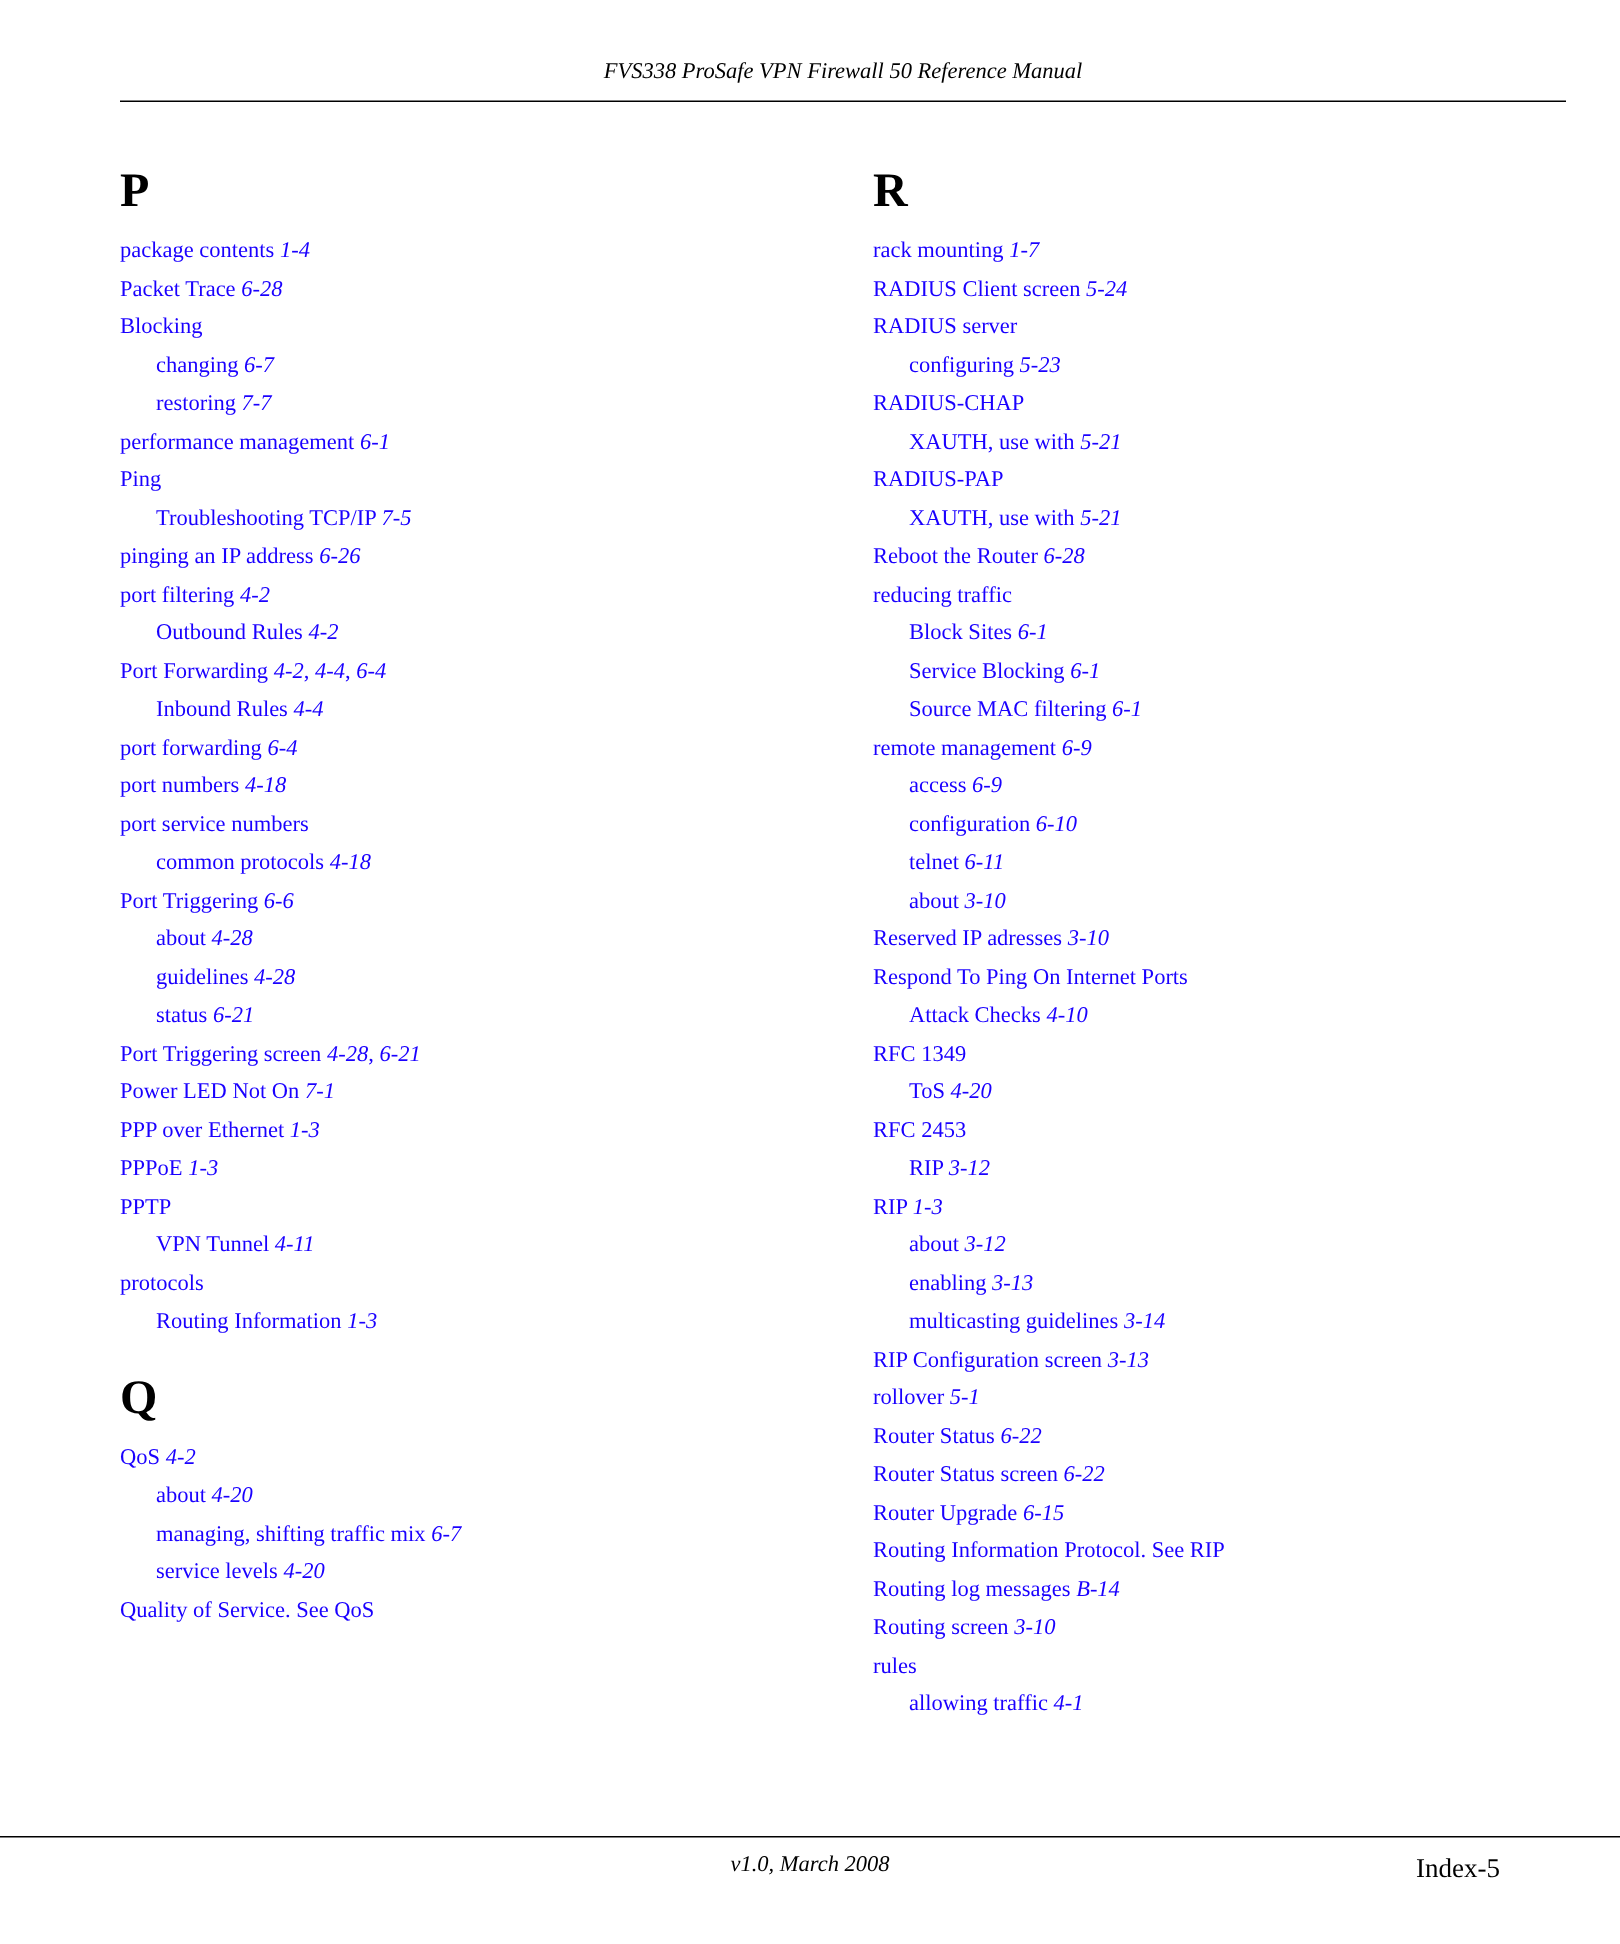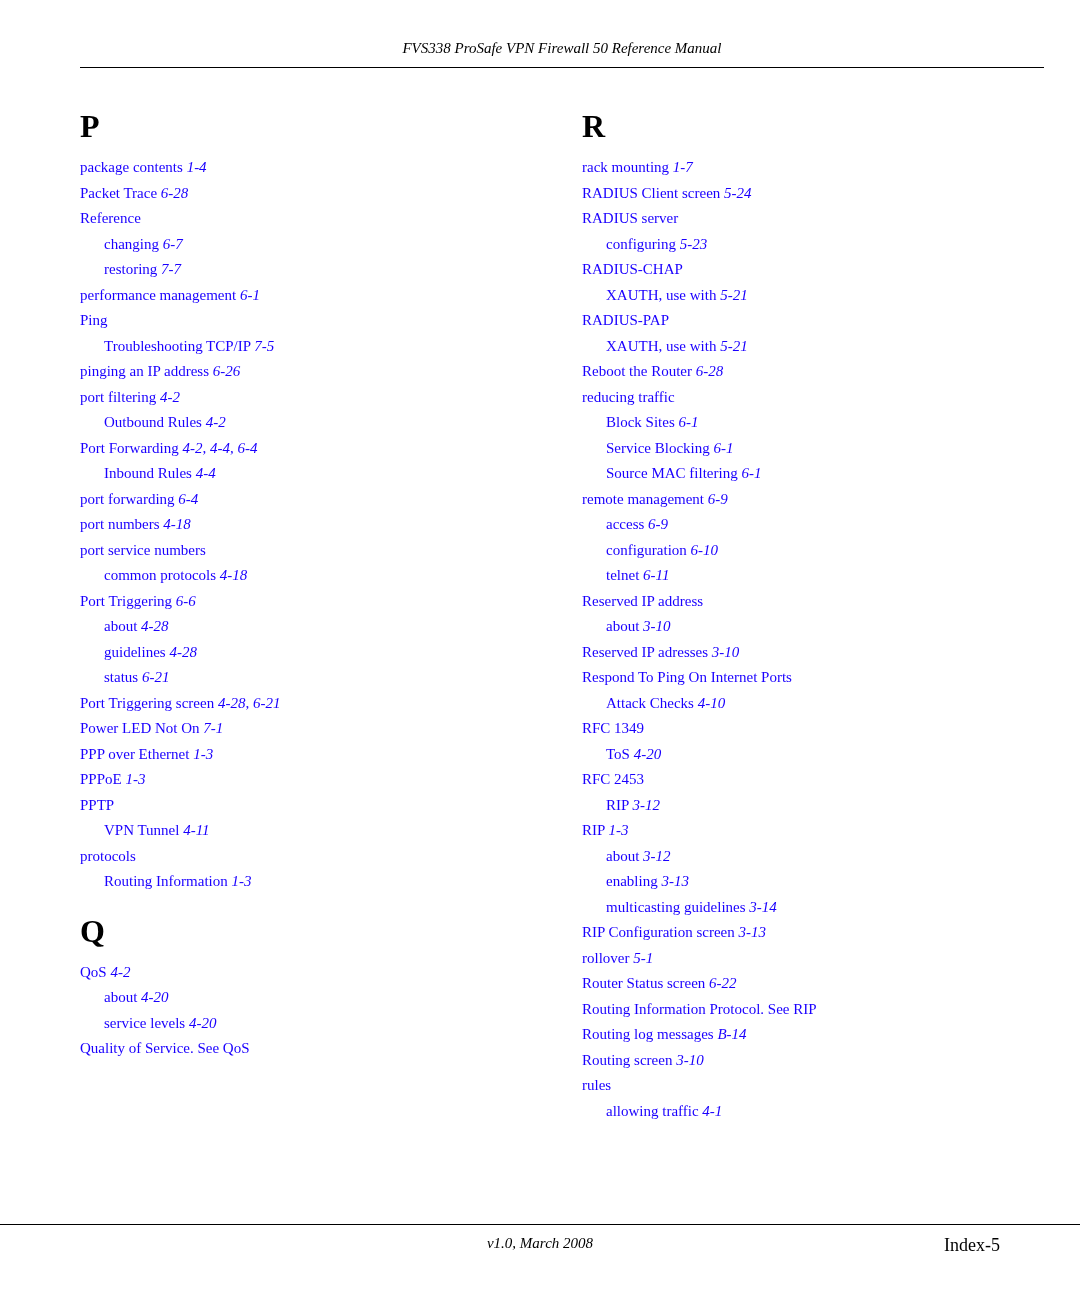--- a/index.html
+++ b/index.html
@@ -90,21 +90,21 @@
   </div>
 
   <div class="columns">
 
     <div>
 
       <div class="section-letter">P</div>
 
       <div class="index-entry"><span class="link">package contents <span class="italic">1-4</span></span></div>
       <div class="index-entry"><span class="link">Packet Trace <span class="italic">6-28</span></span></div>
-      <div class="index-entry"><span class="link">Reference</span></div>
+      <div class="index-entry"><span class="link">Blocking</span></div>
       <div class="sub-entry index-entry"><span class="link">changing <span class="italic">6-7</span></span></div>
       <div class="sub-entry index-entry"><span class="link">restoring <span class="italic">7-7</span></span></div>
       <div class="index-entry"><span class="link">performance management <span class="italic">6-1</span></span></div>
       <div class="index-entry"><span class="link">Ping</span></div>
       <div class="sub-entry index-entry"><span class="link">Troubleshooting TCP/IP <span class="italic">7-5</span></span></div>
       <div class="index-entry"><span class="link">pinging an IP address <span class="italic">6-26</span></span></div>
       <div class="index-entry"><span class="link">port filtering <span class="italic">4-2</span></span></div>
       <div class="sub-entry index-entry"><span class="link">Outbound Rules <span class="italic">4-2</span></span></div>
       <div class="index-entry"><span class="link">Port Forwarding <span class="italic">4-2</span>, <span class="italic">4-4</span>, <span class="italic">6-4</span></span></div>
       <div class="sub-entry index-entry"><span class="link">Inbound Rules <span class="italic">4-4</span></span></div>
@@ -122,20 +122,21 @@
       <div class="index-entry"><span class="link">PPPoE <span class="italic">1-3</span></span></div>
       <div class="index-entry"><span class="link">PPTP</span></div>
       <div class="sub-entry index-entry"><span class="link">VPN Tunnel <span class="italic">4-11</span></span></div>
       <div class="index-entry"><span class="link">protocols</span></div>
       <div class="sub-entry index-entry"><span class="link">Routing Information <span class="italic">1-3</span></span></div>
 
       <div class="section-letter section-gap">Q</div>
 
       <div class="index-entry"><span class="link">QoS <span class="italic">4-2</span></span></div>
       <div class="sub-entry index-entry"><span class="link">about <span class="italic">4-20</span></span></div>
+      <div class="sub-entry index-entry"><span class="link">managing, shifting traffic mix <span class="italic">6-7</span></span></div>
       <div class="sub-entry index-entry"><span class="link">service levels <span class="italic">4-20</span></span></div>
       <div class="index-entry"><span class="link">Quality of Service. See QoS</span></div>
     </div>
 
     <div>
 
       <div class="section-letter">R</div>
 
       <div class="index-entry"><span class="link">rack mounting <span class="italic">1-7</span></span></div>
       <div class="index-entry"><span class="link">RADIUS Client screen <span class="italic">5-24</span></span></div>
@@ -147,36 +148,37 @@
       <div class="sub-entry index-entry"><span class="link">XAUTH, use with <span class="italic">5-21</span></span></div>
       <div class="index-entry"><span class="link">Reboot the Router <span class="italic">6-28</span></span></div>
       <div class="index-entry"><span class="link">reducing traffic</span></div>
       <div class="sub-entry index-entry"><span class="link">Block Sites <span class="italic">6-1</span></span></div>
       <div class="sub-entry index-entry"><span class="link">Service Blocking <span class="italic">6-1</span></span></div>
       <div class="sub-entry index-entry"><span class="link">Source MAC filtering <span class="italic">6-1</span></span></div>
       <div class="index-entry"><span class="link">remote management <span class="italic">6-9</span></span></div>
       <div class="sub-entry index-entry"><span class="link">access <span class="italic">6-9</span></span></div>
       <div class="sub-entry index-entry"><span class="link">configuration <span class="italic">6-10</span></span></div>
       <div class="sub-entry index-entry"><span class="link">telnet <span class="italic">6-11</span></span></div>
-      <div class="index-entry"><span class="link">Reserved IP address</span></div>
       <div class="sub-entry index-entry"><span class="link">about <span class="italic">3-10</span></span></div>
       <div class="index-entry"><span class="link">Reserved IP adresses <span class="italic">3-10</span></span></div>
       <div class="index-entry"><span class="link">Respond To Ping On Internet Ports</span></div>
       <div class="sub-entry index-entry"><span class="link">Attack Checks <span class="italic">4-10</span></span></div>
       <div class="index-entry"><span class="link">RFC 1349</span></div>
       <div class="sub-entry index-entry"><span class="link">ToS <span class="italic">4-20</span></span></div>
       <div class="index-entry"><span class="link">RFC 2453</span></div>
       <div class="sub-entry index-entry"><span class="link">RIP <span class="italic">3-12</span></span></div>
       <div class="index-entry"><span class="link">RIP <span class="italic">1-3</span></span></div>
       <div class="sub-entry index-entry"><span class="link">about <span class="italic">3-12</span></span></div>
       <div class="sub-entry index-entry"><span class="link">enabling <span class="italic">3-13</span></span></div>
       <div class="sub-entry index-entry"><span class="link">multicasting guidelines <span class="italic">3-14</span></span></div>
       <div class="index-entry"><span class="link">RIP Configuration screen <span class="italic">3-13</span></span></div>
       <div class="index-entry"><span class="link">rollover <span class="italic">5-1</span></span></div>
+      <div class="index-entry"><span class="link">Router Status <span class="italic">6-22</span></span></div>
       <div class="index-entry"><span class="link">Router Status screen <span class="italic">6-22</span></span></div>
+      <div class="index-entry"><span class="link">Router Upgrade <span class="italic">6-15</span></span></div>
       <div class="index-entry"><span class="link">Routing Information Protocol. See RIP</span></div>
       <div class="index-entry"><span class="link">Routing log messages <span class="italic">B-14</span></span></div>
       <div class="index-entry"><span class="link">Routing screen <span class="italic">3-10</span></span></div>
       <div class="index-entry"><span class="link">rules</span></div>
       <div class="sub-entry index-entry"><span class="link">allowing traffic <span class="italic">4-1</span></span></div>
     </div>
   </div>
 
   <div class="footer">
     <span class="footer-center">v1.0, March 2008</span>

